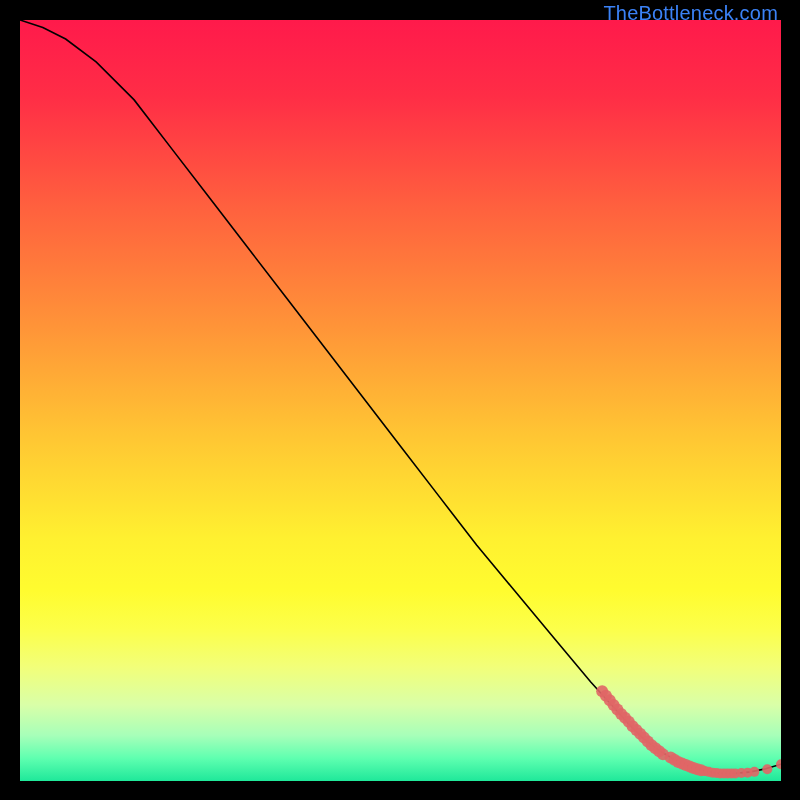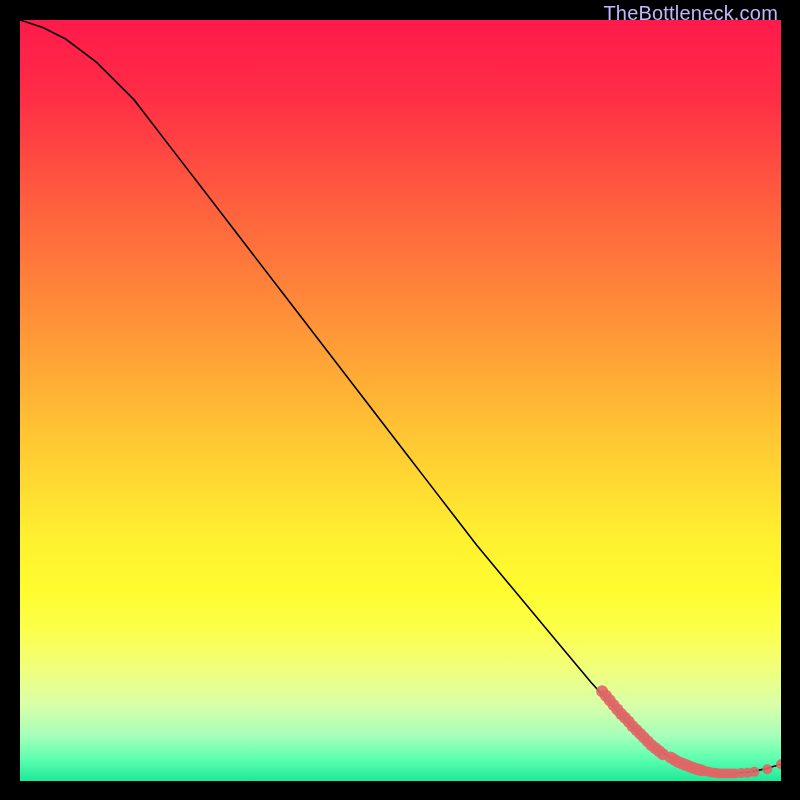--- a/index.html
+++ b/index.html
@@ -24,21 +24,21 @@
     top: 0;
     width: 761px;
     height: 761px;
   }
   .watermark {
     position: absolute;
     top: 2px;
     right: 22px;
     font-family: Arial, sans-serif;
     font-size: 20px;
-    color: #c4b5fd;
+    color: #3b82f6;
     letter-spacing: 0.2px;
   }
   svg { display: block; }
 </style>
 </head>
 <body>
 
 <div class="frame">
   <svg class="plot" viewBox="0 0 761 761" preserveAspectRatio="none">
     <defs>

